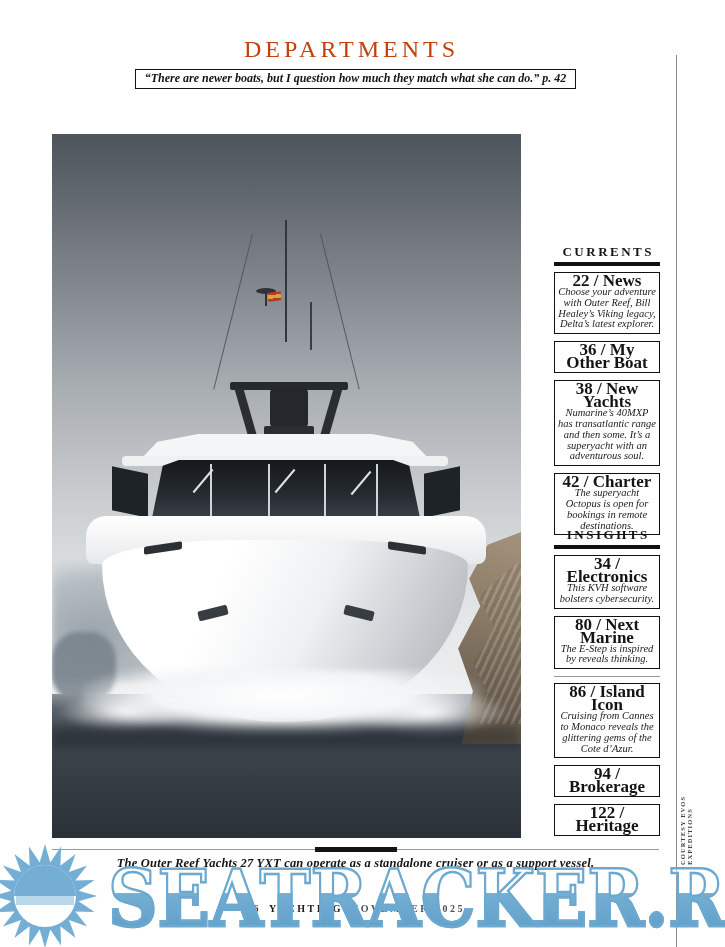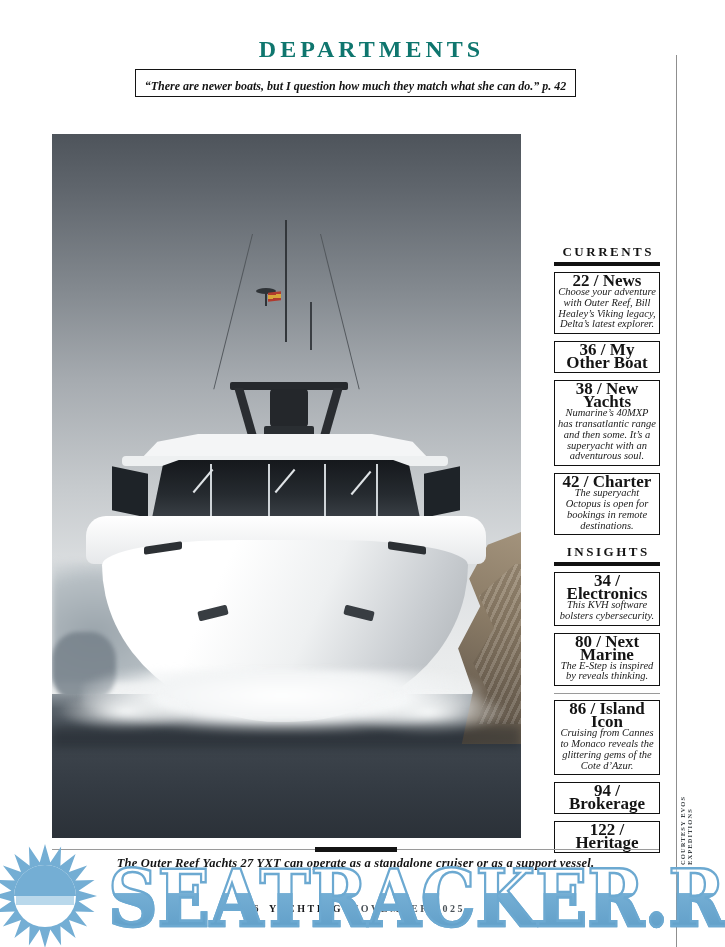--- a/index.html
+++ b/index.html
@@ -1,23 +1,23 @@
 <!DOCTYPE html>
 <html><head>
 <meta charset="utf-8">
 <style>
   html,body{margin:0;padding:0;background:#ffffff;}
   .page{position:relative;width:725px;height:947px;background:#ffffff;overflow:hidden;
         font-family:"Liberation Serif","DejaVu Serif",serif;color:#1a1a1a;}
 
   
-  .dept-title{position:absolute;left:64px;top:36px;width:607px;margin:0;text-align:center;
-    font-size:24px;font-weight:bold;letter-spacing:4px;padding-left:4px;color:#0f766e;}
+  .dept-title{position:absolute;left:44px;top:36px;width:607px;margin:0;text-align:center;
+    font-size:24px;font-weight:normal;letter-spacing:4px;padding-left:4px;color:#c2410c;}
   .quote-wrap{position:absolute;left:52px;top:69px;width:607px;display:flex;justify-content:center;}
-  .quote-box{border:1.5px solid #141414;padding:9px 9px 2px;font-size:12px;font-weight:bold;
+  .quote-box{border:1.5px solid #141414;padding:1px 9px 2px;font-size:12px;font-weight:bold;
     font-style:italic;white-space:nowrap;color:#141414;background:#fff;}
 
   
   .photo{position:absolute;left:52px;top:134px;width:469px;height:704px;overflow:hidden;
     background:linear-gradient(180deg,#4e545b 0%,#60666d 8%,#83898f 22%,#a6abb0 35%,
       #c6cacd 50%,#dcdfe1 62%,#e7e9ea 72%,#eef0f0 82%);}
   .photo *{position:absolute;}
   .sea{left:0;top:560px;width:469px;height:144px;
     background:linear-gradient(180deg,#8b949b 0%,#5a636b 10%,#3f464e 30%,#343b43 65%,#2b3138 100%);}
   .hills{left:0;top:428px;width:140px;height:120px;
@@ -75,21 +75,21 @@
     background:radial-gradient(ellipse,#fafcfc 0%,rgba(250,252,252,0) 70%);filter:blur(3px);}
   .foam-r{left:296px;top:554px;width:160px;height:48px;border-radius:50%;
     background:radial-gradient(ellipse,#fafcfc 0%,rgba(250,252,252,0) 70%);filter:blur(3px);}
   .wake-shadow{left:0;top:592px;width:469px;height:22px;background:rgba(18,24,30,.35);filter:blur(5px);}
   .bird{width:3px;height:2px;background:#4c5156;border-radius:50%;}
   .b1{left:382px;top:424px;}.b2{left:394px;top:440px;}
 
   
   .toc{position:absolute;left:554px;width:106px;}
   .toc-currents{top:244px;}
-  .toc-insights{top:544px;}
+  .toc-insights{top:527px;}
   .toc-heading{text-align:center;font-size:13px;font-weight:bold;letter-spacing:2.5px;
     padding-left:2.5px;color:#141414;margin:0 0 2px;}
   .toc-bar{height:4px;background:#111;margin-bottom:6px;}
   .toc-box{border:1.5px solid #111;padding:1px 3px 3px;margin-bottom:7px;text-align:center;background:#fff;}
   .toc-title{font-size:17px;font-weight:bold;line-height:13px;color:#141414;}
   .toc-desc{font-size:10.5px;font-style:italic;line-height:10.8px;color:#1a1a1a;}
   .toc-divider{height:1px;background:#9a9a9a;margin:5px 0 6px;}
 
   
   .rule-thin{position:absolute;left:52px;top:849px;width:607px;height:1px;background:#9a9a9a;}

